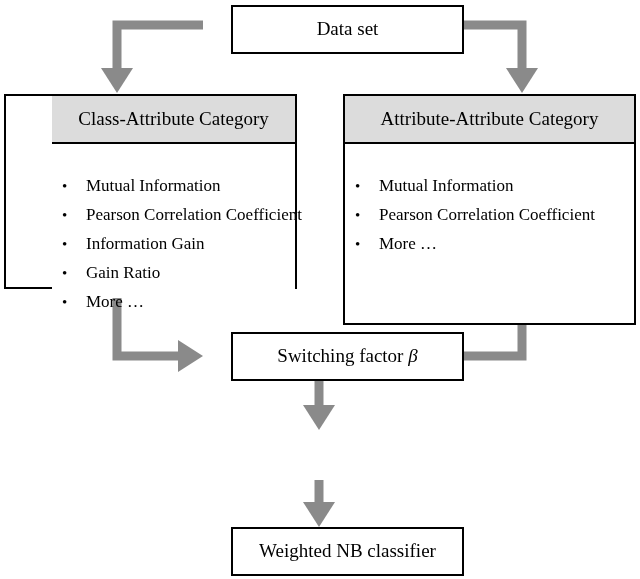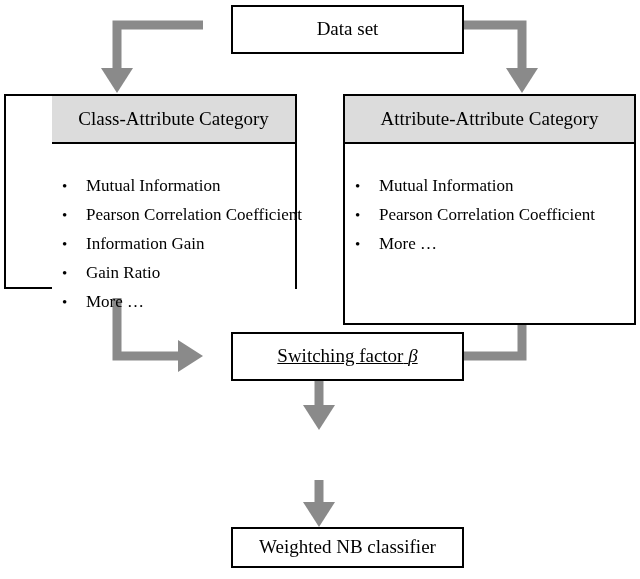--- a/index.html
+++ b/index.html
@@ -160,24 +160,24 @@
         <span class="bullet-dot">•</span>
         <span class="bullet-text">Pearson Correlation Coefficient</span>
       </div>
       <div class="bullet-row">
         <span class="bullet-dot">•</span>
         <span class="bullet-text">More …</span>
       </div>
     </div>
   </div>
 
-  <div class="node plain-node" style="left:203px; top:332px; width:233px; height:49px;text-decoration:underline;">
+  <div class="node plain-node" style="left:203px; top:332px; width:233px; height:49px;">
     <span>Switching factor</span>
     <span>&nbsp;</span>
     <span class="beta">β</span>
   </div>
 
 
-  <div class="node plain-node" style="left:203px; top:527px; width:233px; height:41px;">
+  <div class="node plain-node" style="left:203px; top:527px; width:233px; height:49px;">
     <span>Weighted NB classifier</span>
   </div>
 
 </div>
 
 </body></html>

